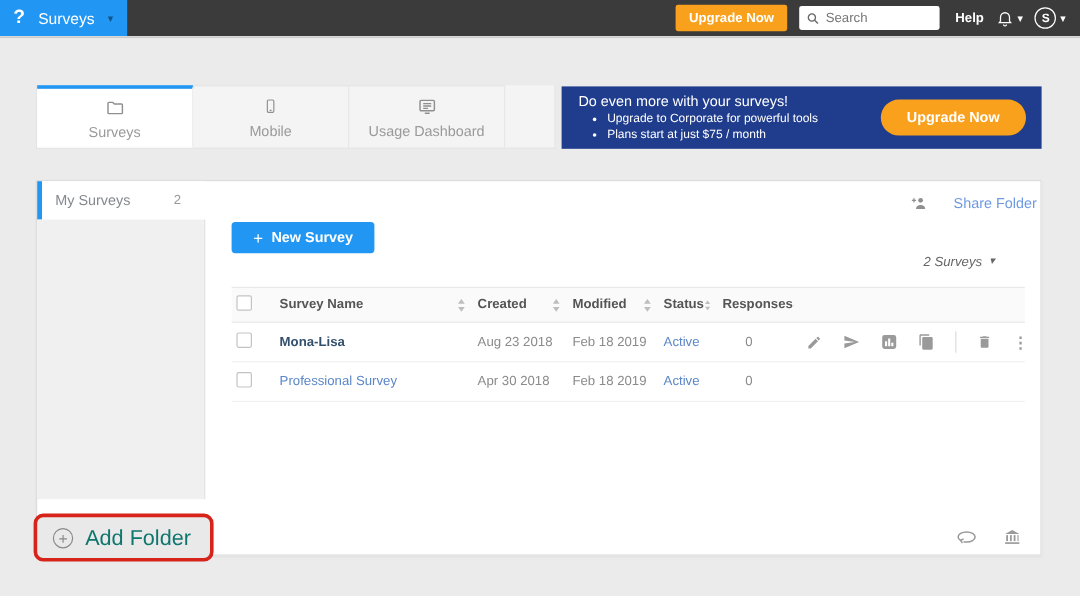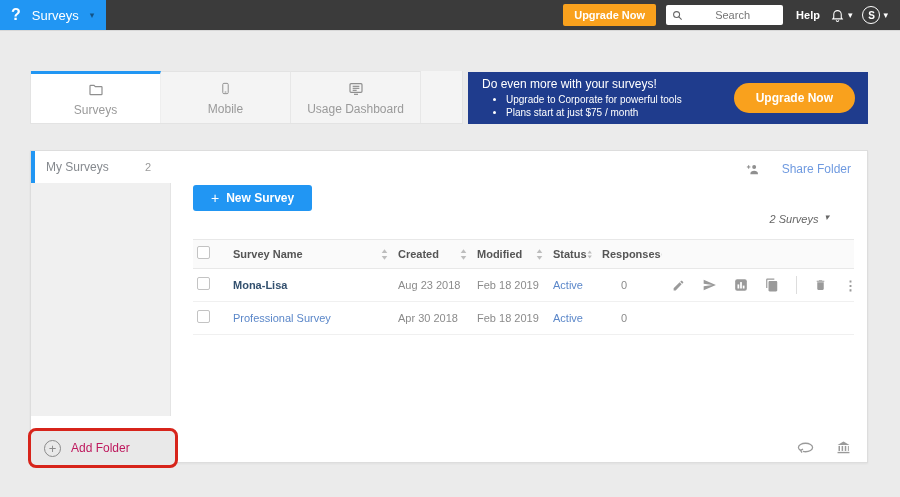--- a/index.html
+++ b/index.html
@@ -34,21 +34,21 @@
     background: #f9a11d; color: #fff; border: none; cursor: pointer;
     font-family: inherit; font-weight: bold; font-size: 11px;
     padding: 5px 11px; border-radius: 2px;
   }
   .searchbox {
     background: #fff; border-radius: 2px; height: 20px; width: 117px;
     display: flex; align-items: center; padding: 0 6px; gap: 5px;
   }
   .searchbox input {
     border: none; outline: none; width: 100%; font-family: inherit;
-    font-size: 11px; color: #444; background: transparent; text-align: center;
+    font-size: 11px; color: #444; background: transparent;
   }
   .help-link { color: #fff; font-size: 11px; font-weight: bold; cursor: pointer; margin-left: 3px; }
   .bell-wrap, .avatar-wrap { display: flex; align-items: center; gap: 3px; cursor: pointer; }
   .avatar {
     width: 18px; height: 18px; border-radius: 50%; border: 1.5px solid #fff;
     color: #fff; font-size: 10px; font-weight: bold;
     display: flex; align-items: center; justify-content: center;
   }
 
   
@@ -104,26 +104,26 @@
     position: absolute; left: -3px; bottom: -6px; width: 150px; height: 40px;
     background: #e9e9e9; border: 3px solid #d7241b; border-radius: 8px;
     display: flex; align-items: center; gap: 10px; padding-left: 13px;
     cursor: pointer; z-index: 3;
   }
   .plus-circle {
     width: 17px; height: 17px; border-radius: 50%; border: 1.5px solid #8a8a8a;
     color: #8a8a8a; font-size: 13px; line-height: 1;
     display: flex; align-items: center; justify-content: center;
   }
-  .add-folder-label { color: #be185d; font-size: 12px; }
+  .add-folder-label { color: #0f766e; font-size: 18px; }
 
   
   .content { flex: 1; position: relative; }
   .share-folder {
-    position: absolute; top: 11px; right: 16px;
+    position: absolute; top: 11px; right: 3px;
     display: flex; align-items: center; gap: 21px; cursor: pointer;
   }
   .share-folder-label { color: #6f9ae0; font-size: 12px; }
   .btn-new-survey {
     position: absolute; top: 34px; left: 22px;
     background: #2196f3; color: #fff; border: none; cursor: pointer;
     font-family: inherit; font-weight: bold; font-size: 12px;
     padding: 6px 18px; border-radius: 3px;
     display: flex; align-items: center; gap: 7px;
   }

